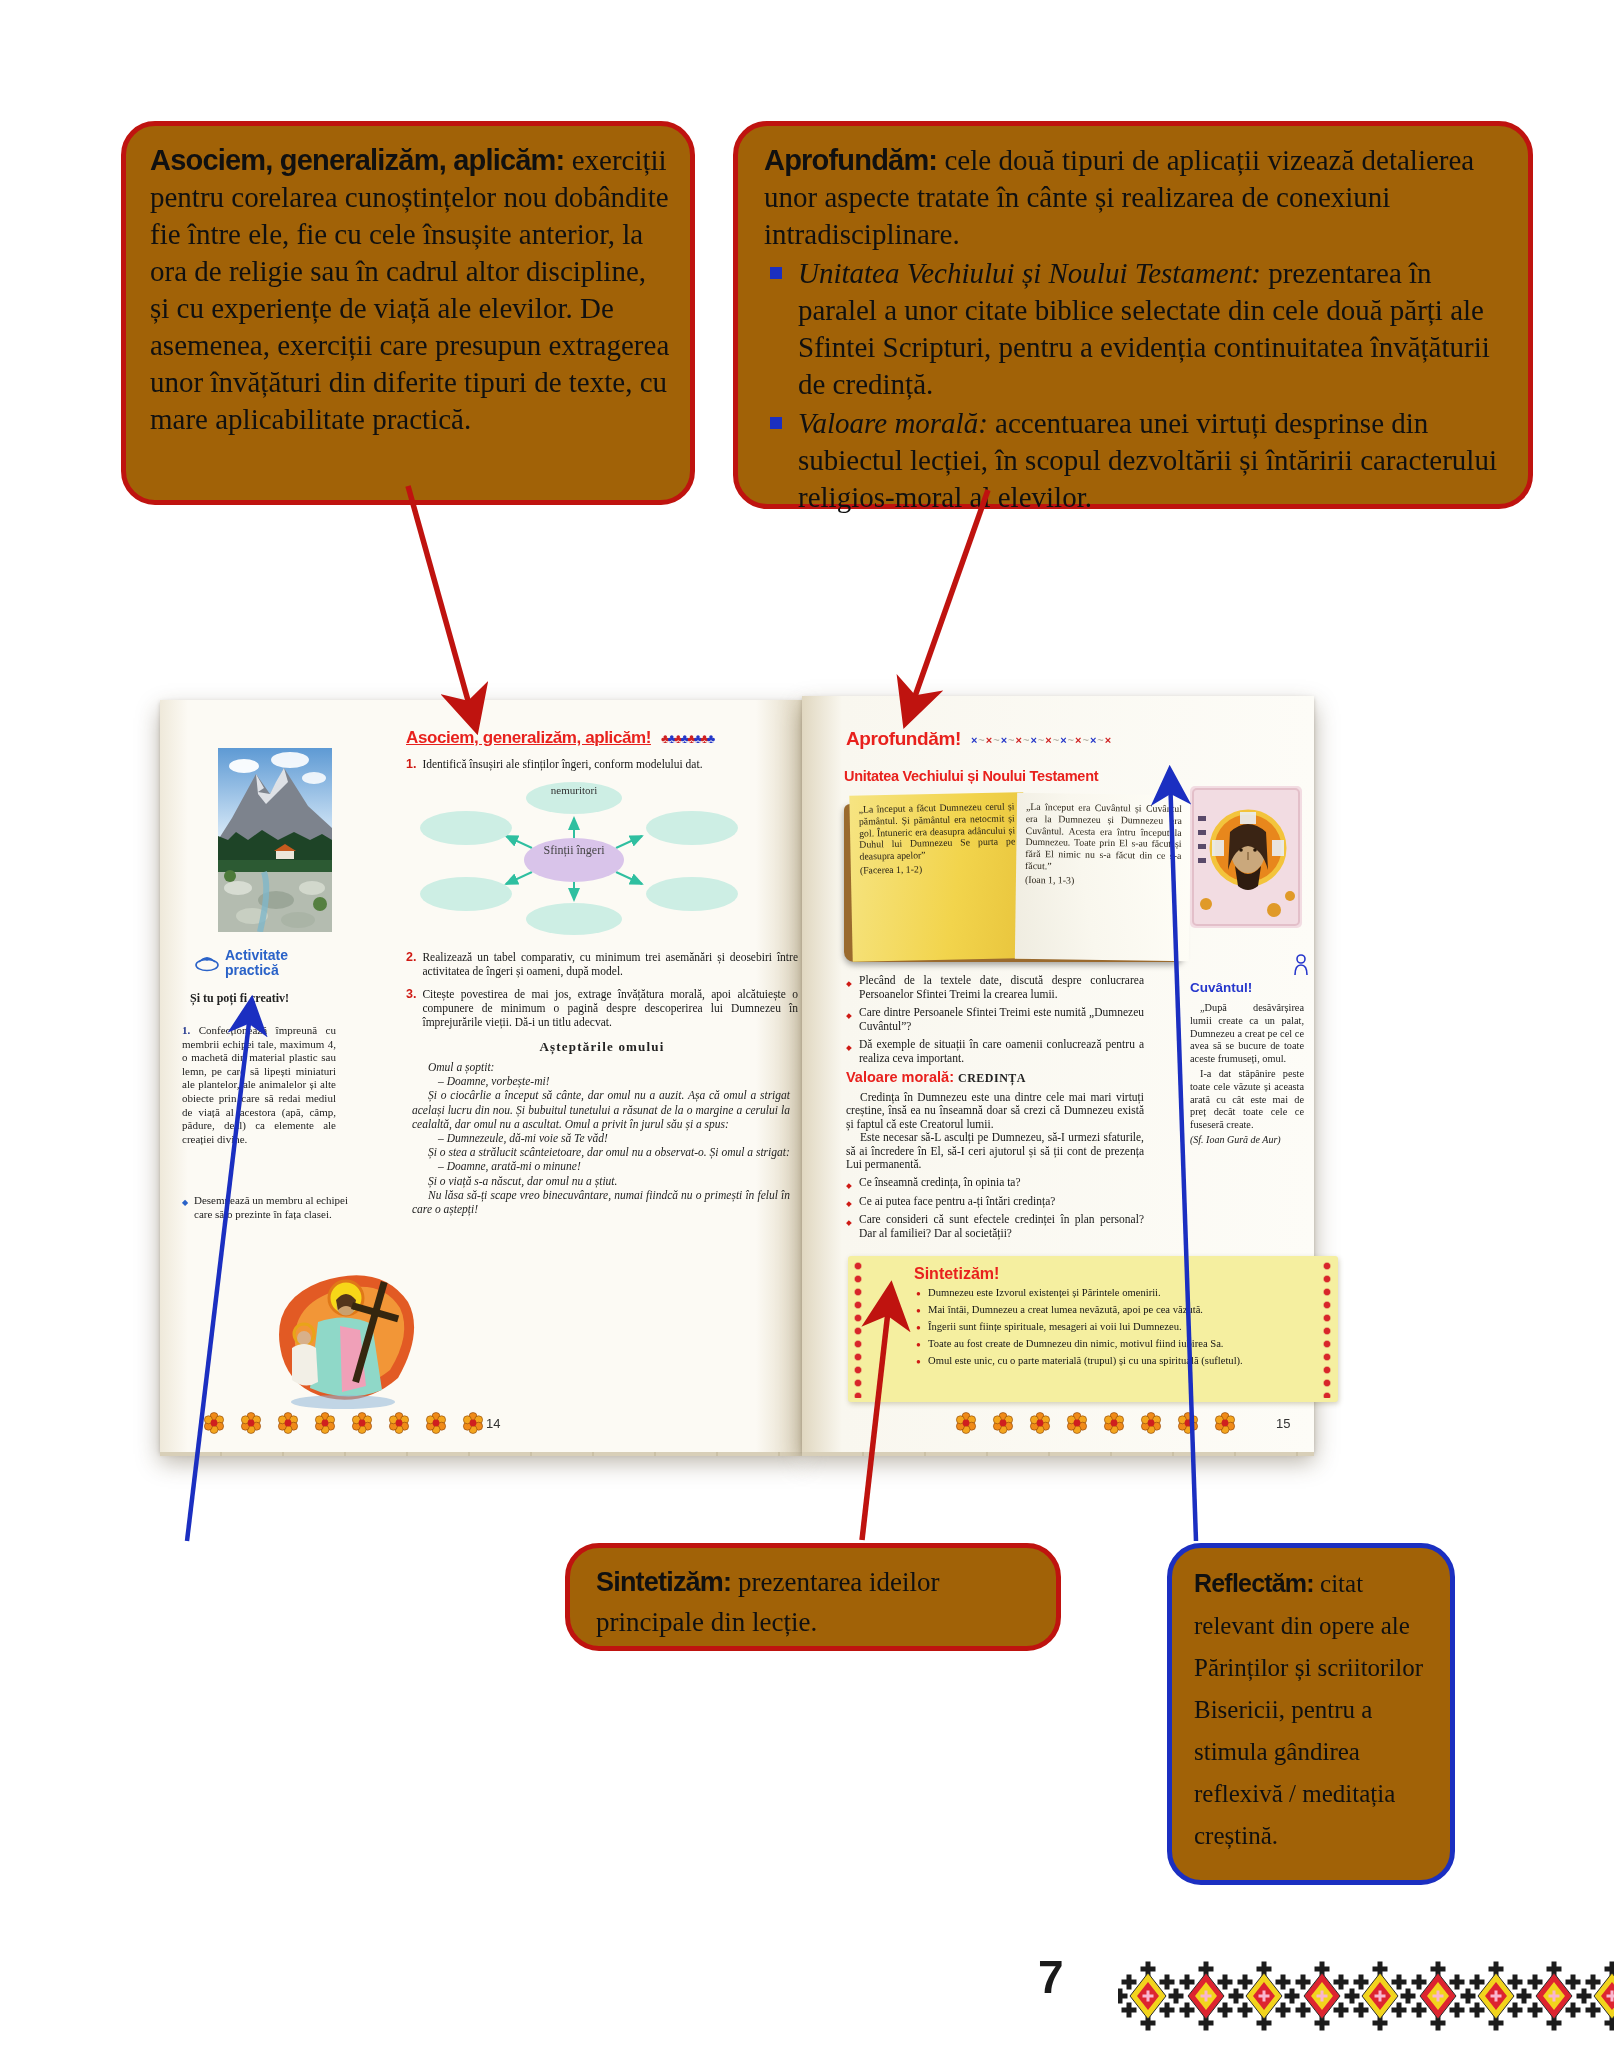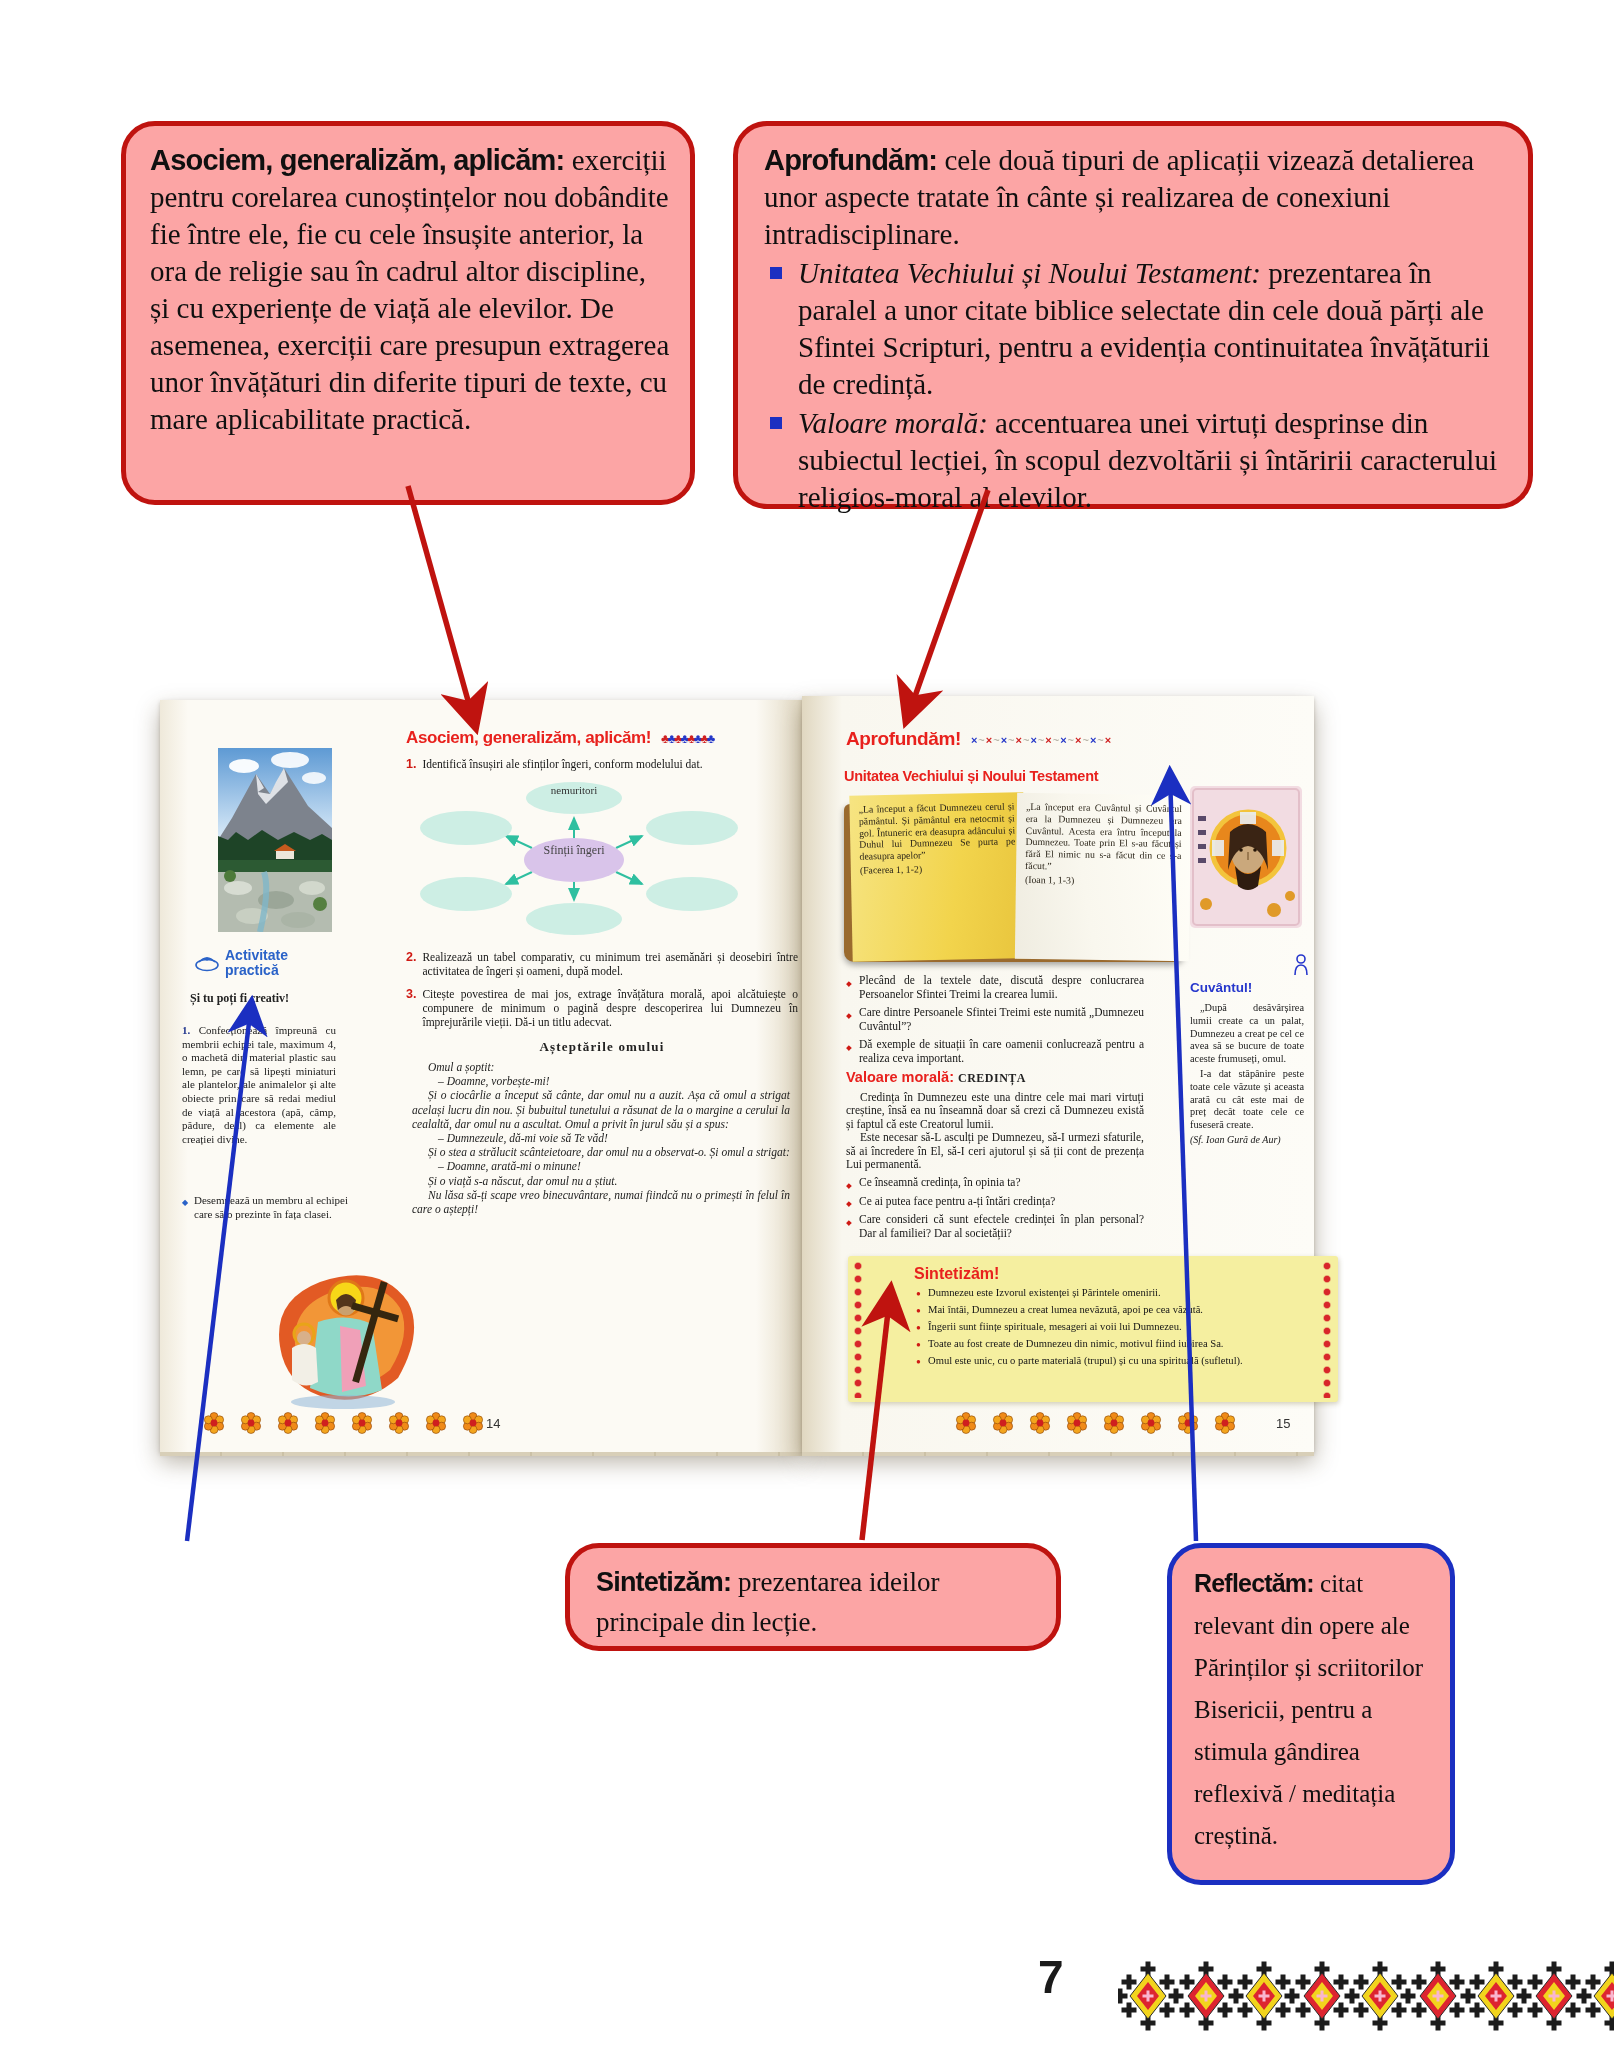--- a/index.html
+++ b/index.html
@@ -1,20 +1,20 @@
 <!DOCTYPE html>
 <html><head>
 <meta charset="utf-8">
 <style>
   html,body { margin:0; padding:0; background:#fff; }
   #canvas { position:relative; width:1614px; height:2047px; background:#ffffff; overflow:hidden;
             font-family:"Liberation Serif", serif; color:#161616; }
 
   
-  .callout { position:absolute; background:#fca5a5; border-radius:34px; z-index:10;
+  .callout { position:absolute; background:#a16207; border-radius:34px; z-index:10;
              font-size:29px; line-height:37px; color:#101010; }
   .callout.red  { border:5px solid #bf130f; }
   .callout.blue { border:5px solid #1b2fc1; }
   .callout p { margin:0; }
   .ctitle { font-family:"Liberation Sans", sans-serif; font-weight:bold; letter-spacing:-0.8px; }
 
   #co-asociem   { left:121px; top:121px;  width:520px; height:358px; padding:16px 20px 0 24px; }
   #co-aprofundam{ left:733px; top:121px;  width:744px; height:362px; padding:16px 20px 0 26px; }
   #co-activitate{ left:112px; top:1543px; width:292px; height:410px; padding:16px 16px 0 26px;
                   font-size:28px; line-height:41px; }
@@ -55,21 +55,21 @@
                text-align:justify; color:#222; }
   .sbno { color:#21368d; }
   #lp-sbitem2 { position:absolute; left:22px; top:483px; width:154px; font-size:11px; line-height:13.6px;
                 text-align:justify; color:#222; padding-left:12px; }
   #lp-sbitem2::before { content:"◆"; color:#2a62c8; font-size:8px; position:absolute; left:0; top:2px; }
   #lp-angel { position:absolute; left:88px; top:560px; width:182px; height:150px; }
 
   
   #lp-main { position:absolute; left:246px; top:28px; width:392px; }
   .hrow { display:flex; align-items:center; gap:10px; }
-  .h-asociem { font-size:17px; }
+  .h-asociem { font-size:17px;text-decoration:underline; }
   .clovers i { font-style:normal; font-size:13px; letter-spacing:-2px; }
   .clovers i.r::before { content:"♣"; color:#cf2020; }
   .clovers i.b::before { content:"♣"; color:#2437c8; }
   .ex { display:flex; gap:6px; margin-top:9px; }
   .ex .extext { text-align:justify; }
   #diagram { position:relative; width:330px; height:165px; margin:5px 0 0 8px; }
   .diaglabel { position:absolute; text-align:center; font-size:11px; color:#333; }
   #diag-top { left:105px; top:8px; width:110px; }
   #diag-center { left:105px; top:68px; width:110px; font-size:12px; line-height:13px; color:#444; }
   #lp-table { border-collapse:collapse; margin:10px 0 0 22px; font-size:11px; }

